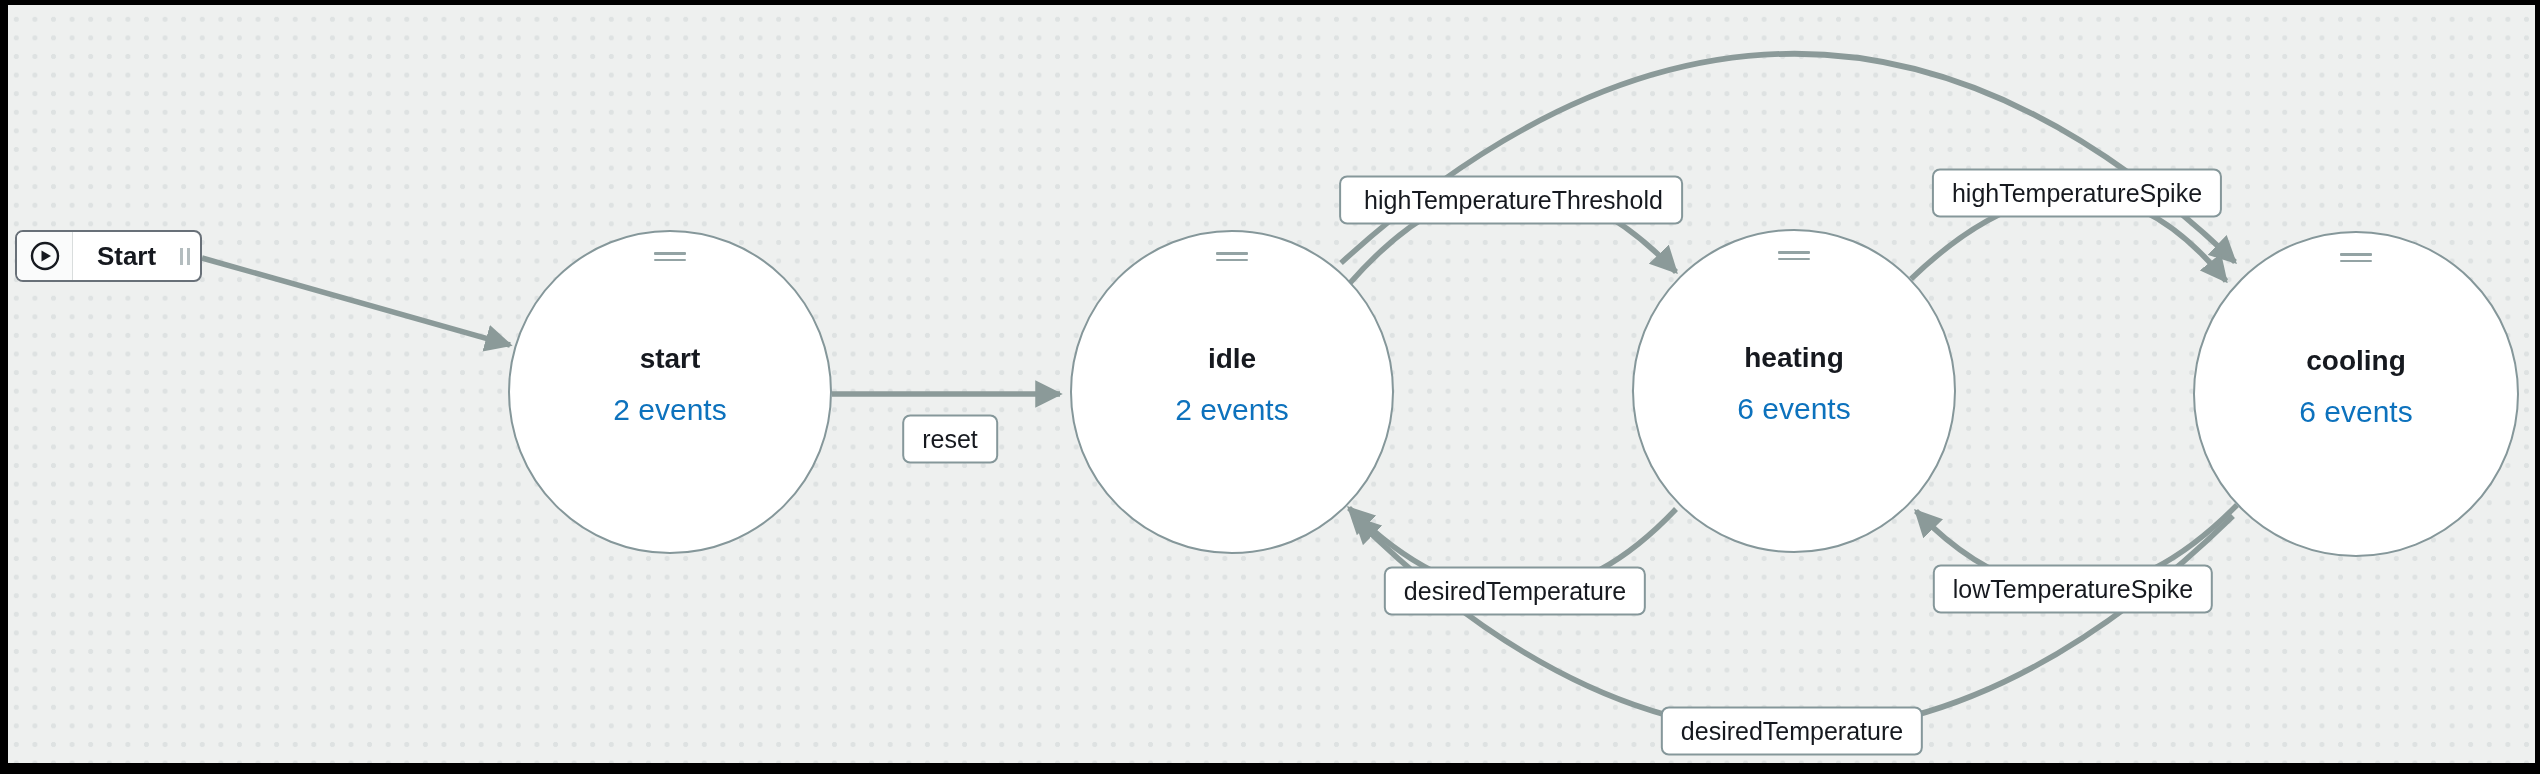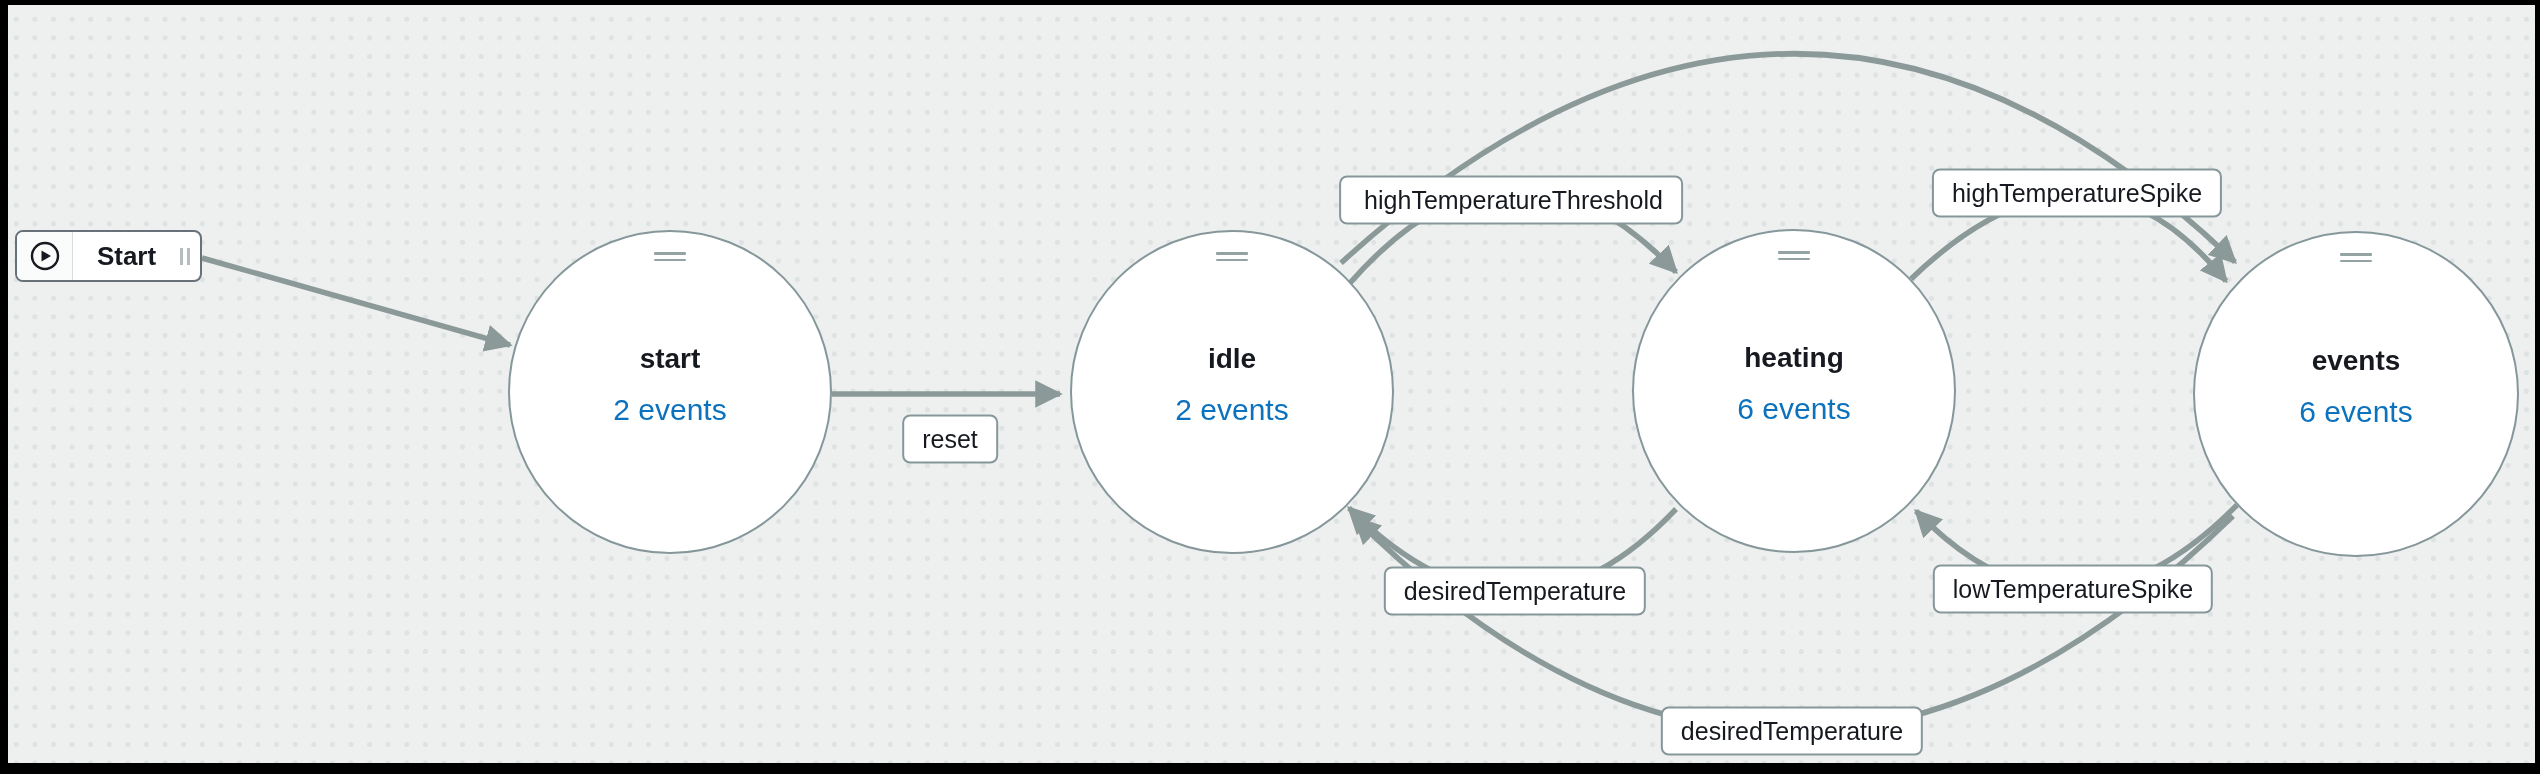--- a/index.html
+++ b/index.html
@@ -134,21 +134,21 @@
         <span></span>
       </div>
       <div class="state-name">heating</div>
       <div class="state-events">6 events</div>
     </div>
     <div class="state-circle" style="left: 2193px; top: 231px; width: 326px; height: 326px;">
       <div class="state-grip">
         <span></span>
         <span></span>
       </div>
-      <div class="state-name">events</div>
+      <div class="state-name">cooling</div>
       <div class="state-events">6 events</div>
     </div>
     <div class="edge-label" style="left: 950px; top: 394px; margin-top: 45px;">reset</div>
     <div class="edge-label" style="left: 1511px; top: 200px; padding-left: 23px;">highTemperatureThreshold</div>
     <div class="edge-label" style="left: 2077px; top: 193px;">highTemperatureSpike</div>
     <div class="edge-label" style="left: 1515px; top: 591px;">desiredTemperature</div>
     <div class="edge-label" style="left: 2073px; top: 589px;">lowTemperatureSpike</div>
     <div class="edge-label" style="left: 1792px; top: 731px;">desiredTemperature</div>
   </div>
 

